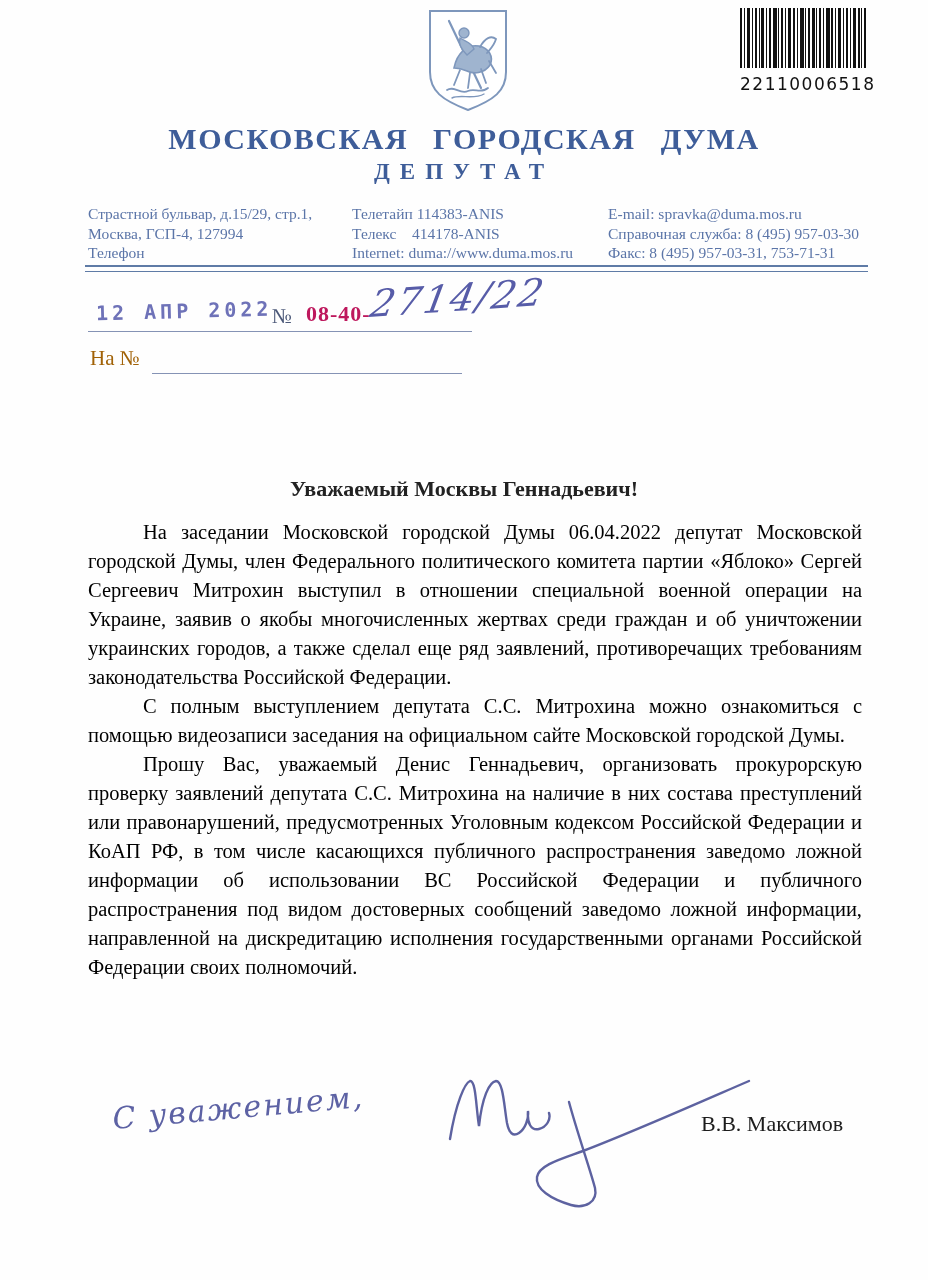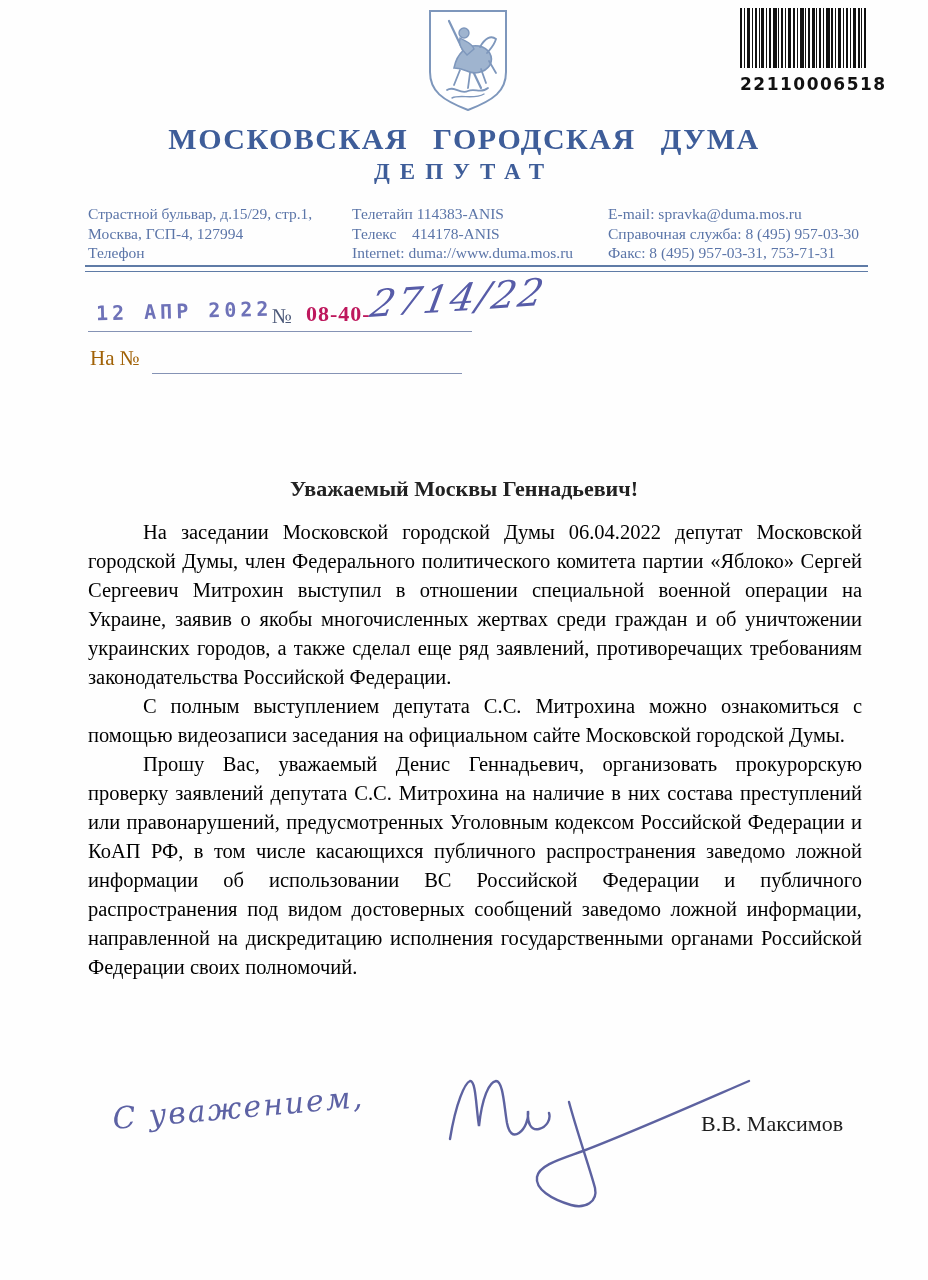--- a/index.html
+++ b/index.html
@@ -5,21 +5,21 @@
   html,body{margin:0;padding:0;background:#e9e9e9;}
   .page{
     position:relative;width:928px;height:1280px;margin:0 auto;
     background:#fefefe;overflow:hidden;
     font-family:"Liberation Serif","DejaVu Serif",serif;color:#2b2b2b;
   }
   
   .emblem{position:absolute;left:424px;top:8px;width:88px;height:106px;}
   .barcode-wrap{position:absolute;left:740px;top:8px;width:128px;text-align:left;}
   .barcode-num{
-    font-family:"DejaVu Sans","Liberation Sans",sans-serif;font-weight:bold;
+    font-family:"DejaVu Sans","Liberation Sans",sans-serif;font-weight:normal;
     font-size:17px;letter-spacing:1.5px;color:#111;margin-top:2px;
   }
   .org-title{
     position:absolute;top:122px;left:0;width:100%;text-align:center;
     font-weight:bold;font-size:30px;letter-spacing:1.5px;word-spacing:16px;color:#3e5d99;
   }
   .org-role{
     position:absolute;top:159px;left:0;width:100%;text-align:center;
     font-weight:bold;font-size:23px;letter-spacing:10px;color:#3e5d99;
   }

